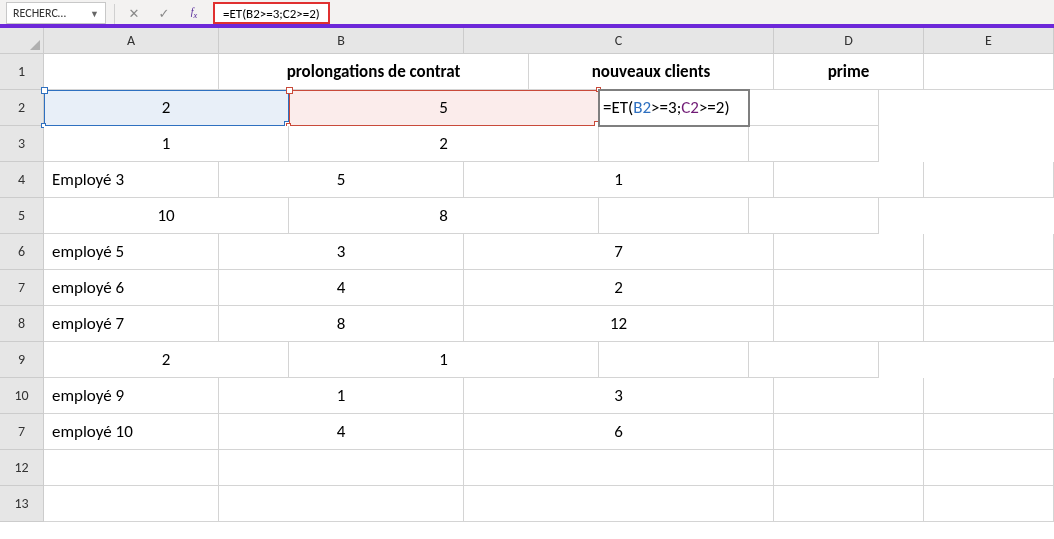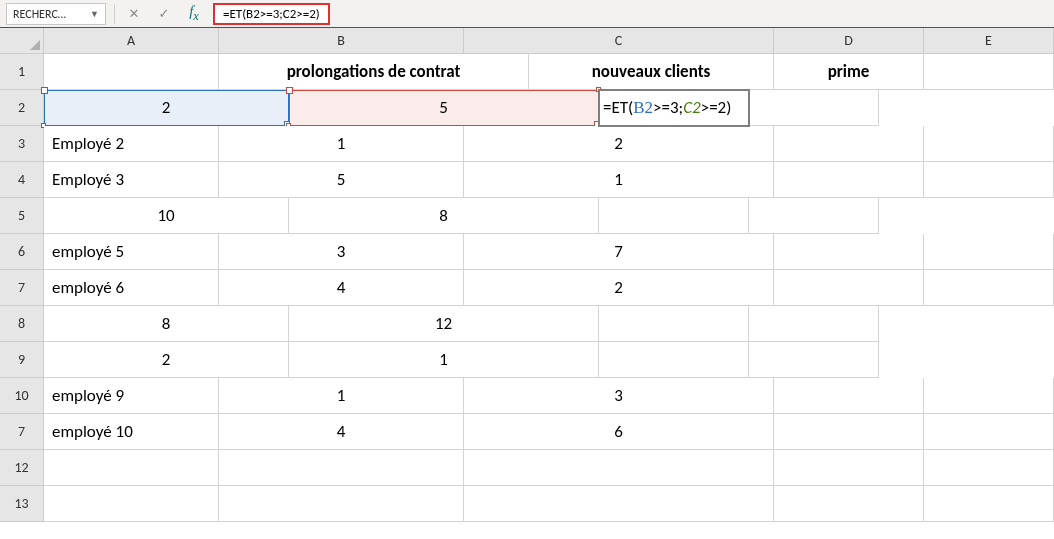--- a/index.html
+++ b/index.html
@@ -9,24 +9,24 @@
     background: #fff;
     color: #000;
     width: 1054px;
     height: 539px;
     overflow: hidden;
     position: relative;
   }
   
   .formula-bar {
     display: flex;
-    align-items: center;
+    align-items: flex-end;
     height: 28px;
     background: #f3f2f1;
-    border-bottom: 1px solid #6d28d9;
+    border-bottom: 4px solid #6d28d9;
     padding: 0 6px;
     gap: 8px;
   }
   .name-box {
     width: 100px;
     height: 22px;
     background: #fff;
     border: 1px solid #c8c8c8;
     display: flex;
     align-items: center;
@@ -51,22 +51,22 @@
     align-items: center;
     justify-content: center;
     color: #555;
     font-size: 13px;
   }
   .fb-btn.cancel { color: #888; }
   .fb-btn.enter { color: #888; }
   .fx-icon {
     font-style: italic;
     font-family: 'Times New Roman', serif;
-    font-size: 15px;
-    color: #0f766e;
+    font-size: 10px;
+    color: #4c1d95;
   }
   .formula-input {
     flex: 0 0 auto;
     height: 22px;
     border: 2px solid #e03030;
     background: #fff;
     padding: 1px 8px;
     font-size: 13px;
     display: flex;
     align-items: center;
@@ -172,22 +172,22 @@
     outline: 2px solid #7f7f7f;
     outline-offset: -1px;
     overflow: visible;
     z-index: 5;
     padding-left: 4px;
   }
   .editing .formula-text {
     white-space: nowrap;
     font-size: 17px;
   }
-  .clr-blue { color: #2e70c0; font-family: Liberation Serif, serif; }
-  .clr-red { color: #4d7c0f; font-style: italic; }
+  .clr-blue { color: #2e70c0; }
+  .clr-red { color: #701a75; }
 </style>
 </head>
 <body>
 
 <div class="formula-bar">
   <div class="name-box">
     <span>RECHERC…</span>
     <span class="chev">▼</span>
   </div>
   <div class="fb-divider"></div>
@@ -239,21 +239,20 @@
     <div class="cell colD editing">
       <span class="formula-text">
         <span>=ET(</span><span class="clr-blue">B2</span><span>&gt;=3;</span><span class="clr-red">C2</span><span>&gt;=2)</span>
       </span>
     </div>
     <div class="cell colE"></div>
   </div>
 
   <div class="row">
     <div class="row-header">3</div>
-    <div class="cell colA">Employé 2</div>
     <div class="cell colB center">1</div>
     <div class="cell colC center">2</div>
     <div class="cell colD"></div>
     <div class="cell colE"></div>
   </div>
   <div class="row">
     <div class="row-header">4</div>
     <div class="cell colA">Employé 3</div>
     <div class="cell colB center">5</div>
     <div class="cell colC center">1</div>
@@ -278,20 +277,21 @@
   <div class="row">
     <div class="row-header">7</div>
     <div class="cell colA">employé 6</div>
     <div class="cell colB center">4</div>
     <div class="cell colC center">2</div>
     <div class="cell colD"></div>
     <div class="cell colE"></div>
   </div>
   <div class="row">
     <div class="row-header">8</div>
+    <div class="cell colA">employé 7</div>
     <div class="cell colB center">8</div>
     <div class="cell colC center">12</div>
     <div class="cell colD"></div>
     <div class="cell colE"></div>
   </div>
   <div class="row">
     <div class="row-header">9</div>
     <div class="cell colB center">2</div>
     <div class="cell colC center">1</div>
     <div class="cell colD"></div>

